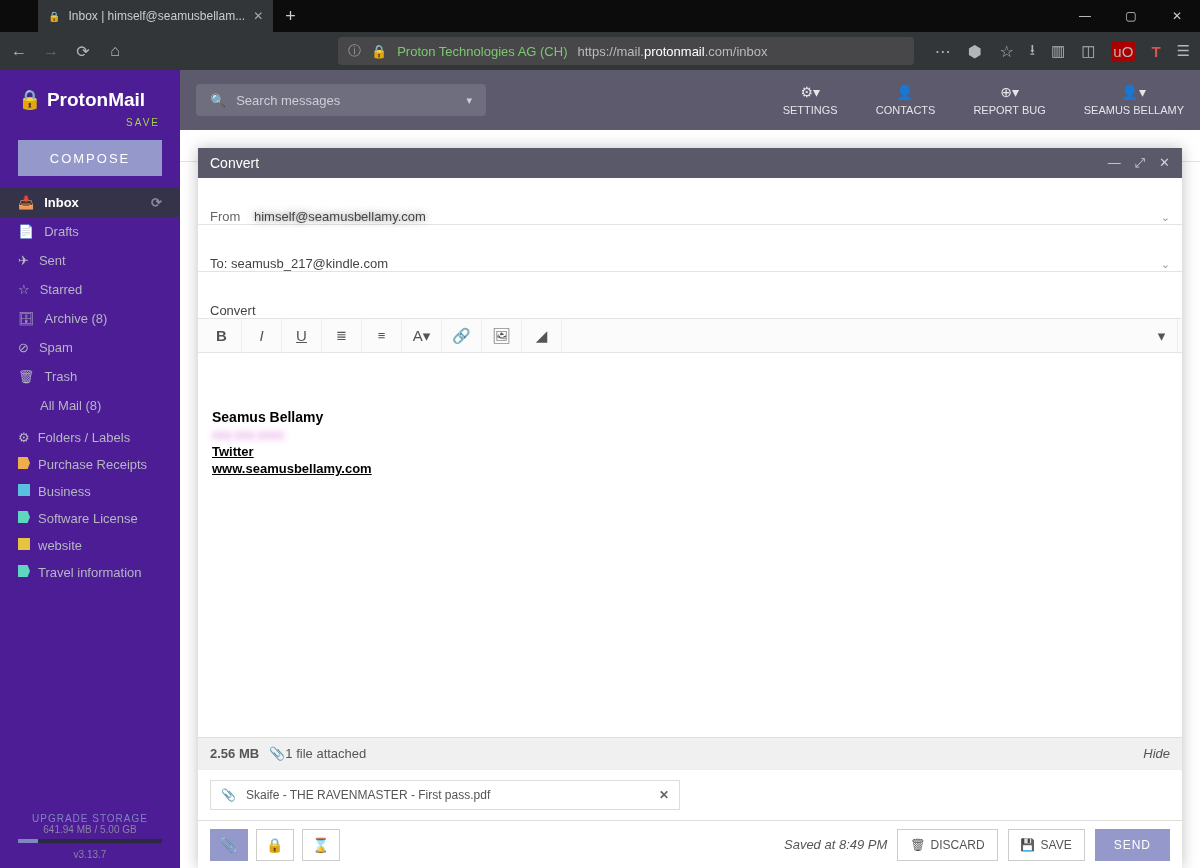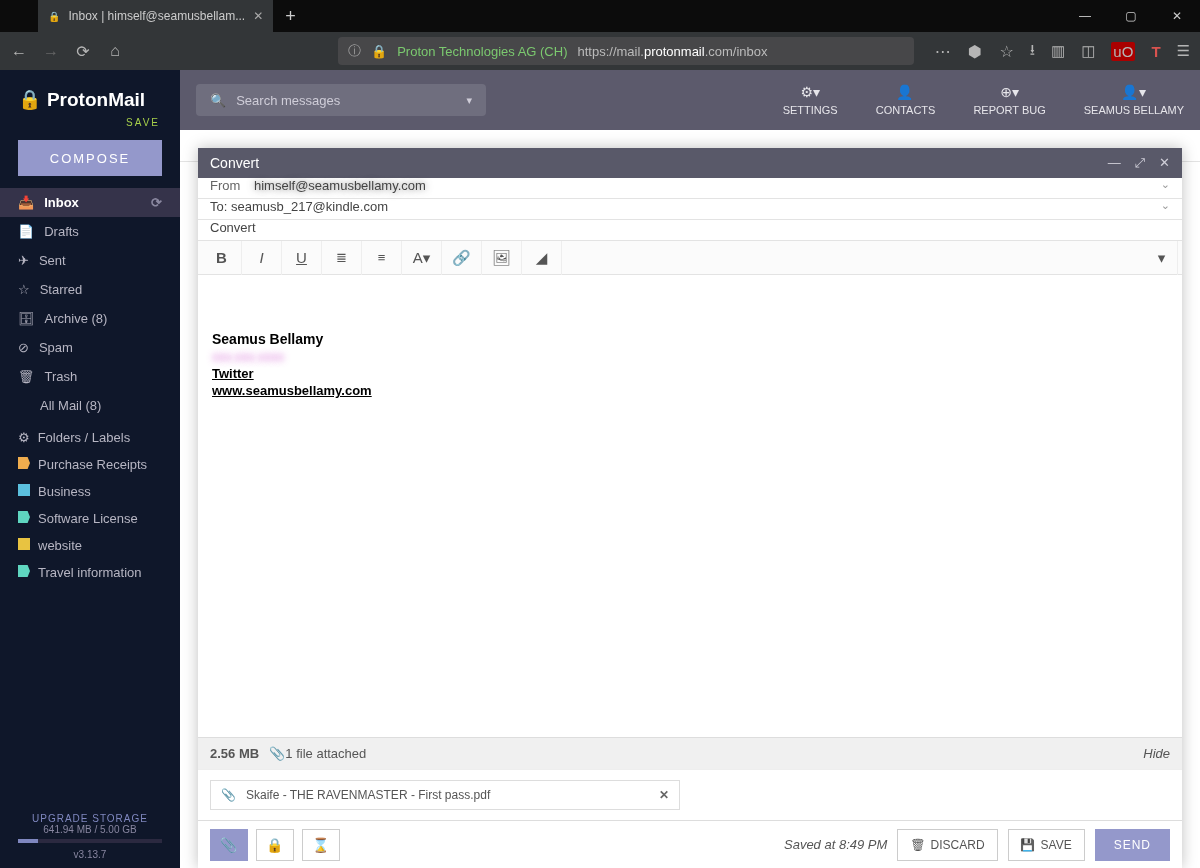--- a/index.html
+++ b/index.html
@@ -18,21 +18,21 @@
 .addr-lock { color:#7bc96f; font-size:13px; }
 .cert { color:#7bc96f; font-size:13px; }
 .url { color:#e6e6e6; font-size:13px; }
 .url .d { color:#fff; }
 .url .p { color:#bbb; }
 .right-icons { margin-left:auto; display:flex; gap:16px; align-items:center; }
 .right-icons span { color:#b5b5b5; font-size:15px; cursor:pointer; }
 .ub { background:#a00; color:#fff; font-size:9px; padding:1px 2px; border-radius:2px; }
 .tc { color:#d9534f !important; font-weight:bold; }
 .app { position:absolute; top:70px; left:0; width:1200px; height:798px; background:#fff; }
-.sidebar { position:absolute; left:0; top:0; width:180px; height:100%; background:#0f172a; color:#fff; }
+.sidebar { position:absolute; left:0; top:0; width:180px; height:100%; background:#4c1d95; color:#fff; }
 .logo { padding:18px 18px 6px; font-size:19px; font-weight:bold; color:#fff; }
 .logo .proton { color:#fff; }
 .plus { font-size:10px; color:#a6cf4a; text-align:right; padding-right:20px; letter-spacing:2px; }
 .compose { margin:12px 18px; height:36px; background:#9498cb; color:#fff; display:flex; align-items:center; justify-content:center; font-size:13px; letter-spacing:2px; cursor:pointer; }
 .folder-list { margin-top:6px; }
 .folder { display:flex; align-items:center; gap:10px; padding:7px 18px; font-size:13px; color:#b7b6c3; cursor:pointer; }
 .folder.active { background:#35334a; color:#fff; font-weight:bold; }
 .folder .refresh { margin-left:auto; color:#8a88a0; font-size:13px; }
 .fl-head { display:flex; align-items:center; gap:8px; padding:10px 18px 6px; font-size:13px; color:#b7b6c3; }
 .label { display:flex; gap:8px; padding:6px 18px; font-size:13px; color:#b7b6c3; cursor:pointer; }
@@ -45,21 +45,21 @@
 .topbar { height:60px; background:#5c5a6c; display:flex; align-items:center; padding:0 16px; gap:8px; }
 .search { display:flex; align-items:center; gap:10px; background:#6f6e7e; height:32px; width:290px; border-radius:4px; padding:0 14px; color:#cfcdd8; font-size:13px; }
 .search .chev { margin-left:auto; font-size:11px; }
 .topbar-right { margin-left:auto; display:flex; gap:38px; color:#e6e5ea; font-size:11px; }
 .tcol { display:flex; flex-direction:column; align-items:center; gap:4px; cursor:pointer; }
 .tcol .ic { font-size:14px; }
 .toolbar-strip { height:32px; border-bottom:1px solid #e3e3e3; }
 .composer { position:absolute; top:78px; left:18px; right:18px; bottom:0; background:#fff; box-shadow:0 0 14px rgba(0,0,0,.25); display:flex; flex-direction:column; }
 .comp-title { height:30px; background:#595969; color:#fff; display:flex; align-items:center; padding:0 12px; font-size:14px; }
 .comp-title .tacts { margin-left:auto; display:flex; gap:14px; font-size:13px; cursor:pointer; color:#d0cfd9; }
-.field-row { height:21px; border-bottom:1px solid #e3e3e3; display:flex; align-items:flex-start; padding:0 12px; font-size:13px; color:#555; }
+.field-row { height:47px; border-bottom:1px solid #e3e3e3; display:flex; align-items:flex-end; padding:0 12px; font-size:13px; color:#555; }
 .field-row .lab { width:44px; color:#666; }
 .field-row .val { flex:1; color:#444; }
 .field-row .chev { color:#999; font-size:11px; }
 .blurred { color:transparent; text-shadow:0 0 7px rgba(80,80,80,.8); }
 .rtbar { height:34px; border-bottom:1px solid #e3e3e3; background:#fbfbfb; display:flex; align-items:center; padding:0 4px; }
 .rtbtn { width:40px; height:34px; display:flex; align-items:center; justify-content:center; color:#555; font-size:15px; cursor:pointer; border-right:1px solid #eee; }
 .rtbtn.small { font-size:13px; }
 .rtbar .more { margin-left:auto; width:32px; }
 .body-area { flex:1; padding:16px 14px; font-size:14px; color:#000; overflow:auto; }
 .sig-name { font-weight:bold; margin-top:40px; }

